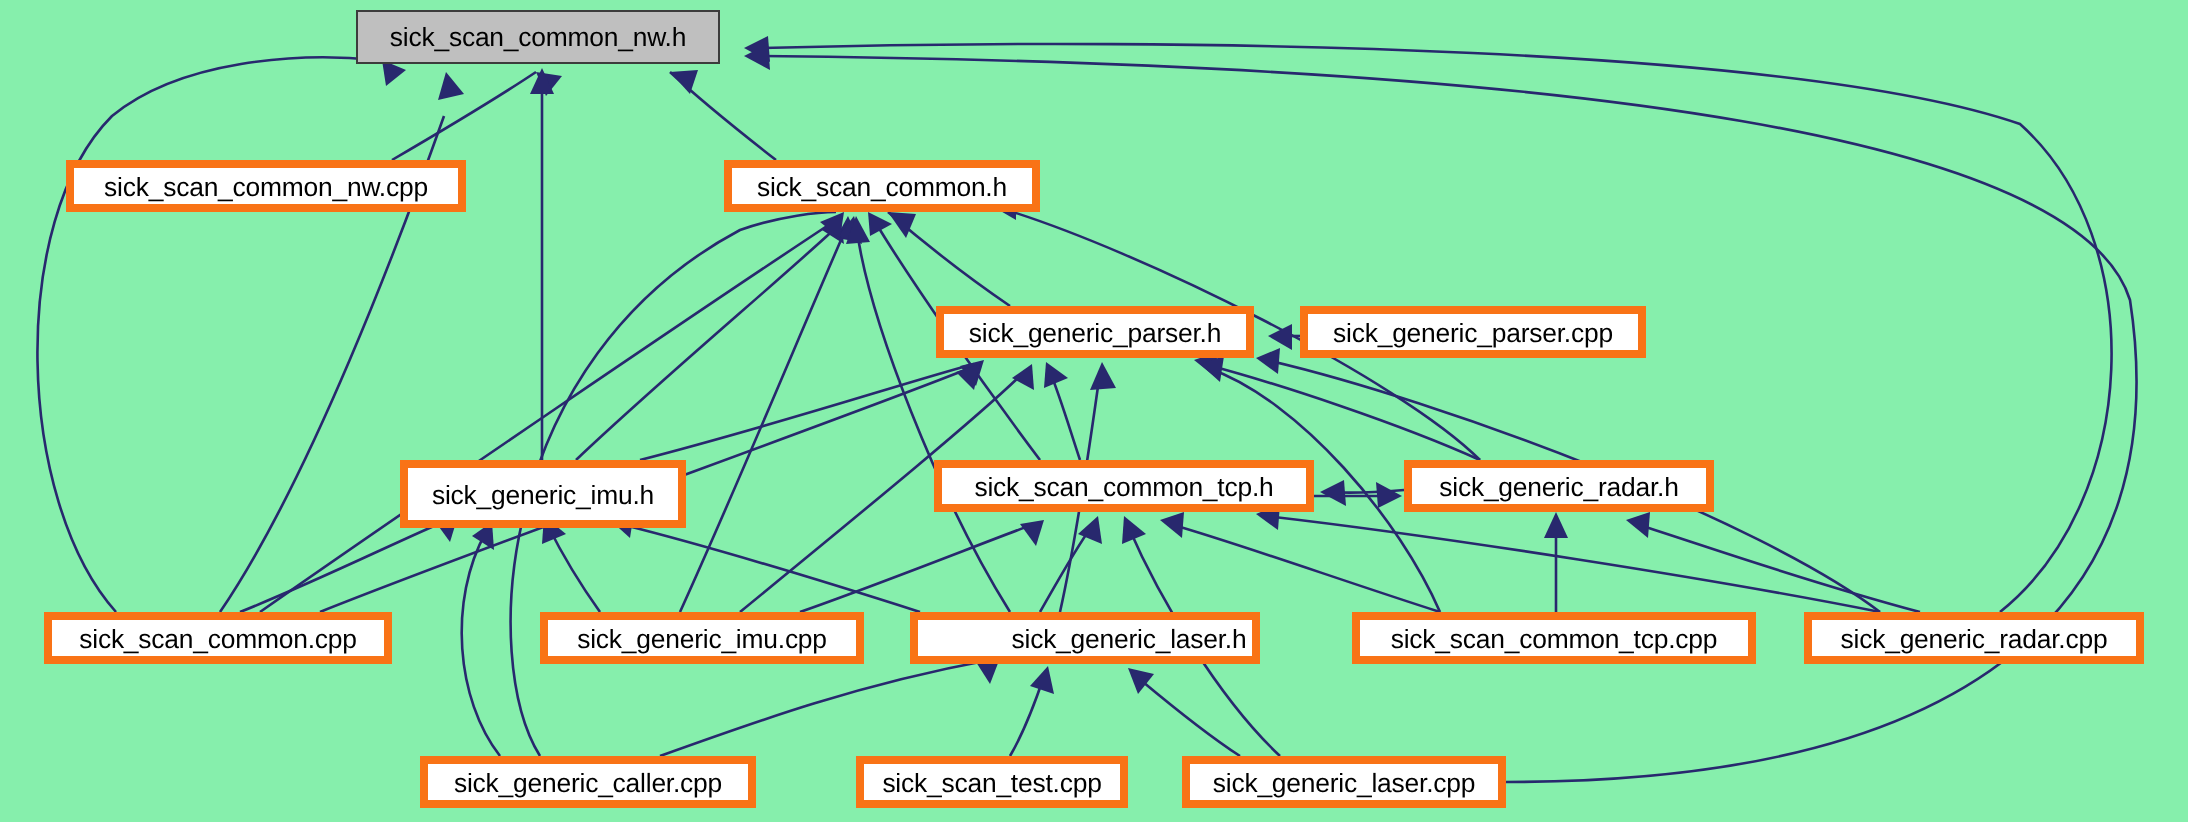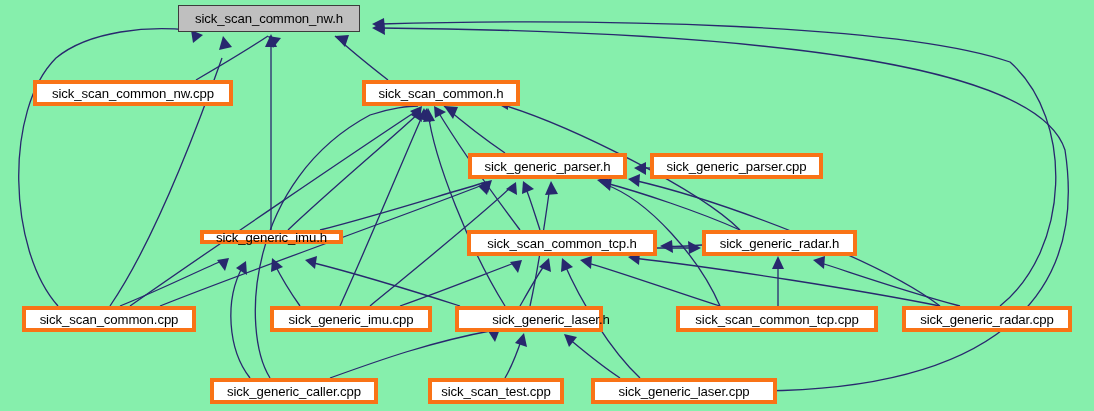--- a/index.html
+++ b/index.html
@@ -150,47 +150,47 @@
       </div>
       <div class="node-box" style="left: 351px; top: 80px; width: 158px; height: 26px; margin-left: 11px;">
         <span class="node-label">sick_scan_common.h</span>
       </div>
       <div class="node-box" style="left: 468px; top: 153px; width: 159px; height: 26px;">
         <span class="node-label">sick_generic_parser.h</span>
       </div>
       <div class="node-box" style="left: 650px; top: 153px; width: 173px; height: 26px;">
         <span class="node-label">sick_generic_parser.cpp</span>
       </div>
-      <div class="node-box" style="left: 200px; top: 230px; width: 143px; height: 14px;">
+      <div class="node-box" style="left: 200px; top: 230px; width: 143px; height: 34px;">
         <span class="node-label">sick_generic_imu.h</span>
       </div>
       <div class="node-box" style="left: 467px; top: 230px; width: 190px; height: 26px;">
         <span class="node-label">sick_scan_common_tcp.h</span>
       </div>
       <div class="node-box" style="left: 702px; top: 230px; width: 155px; height: 26px;">
         <span class="node-label">sick_generic_radar.h</span>
       </div>
       <div class="node-box" style="left: 22px; top: 306px; width: 174px; height: 26px;">
         <span class="node-label">sick_scan_common.cpp</span>
       </div>
       <div class="node-box" style="left: 270px; top: 306px; width: 162px; height: 26px;">
         <span class="node-label">sick_generic_imu.cpp</span>
       </div>
-      <div class="node-box" style="left: 455px; top: 306px; width: 148px; height: 26px; padding-left: 44px;">
+      <div class="node-box" style="left: 455px; top: 306px; width: 175px; height: 26px; padding-left: 44px;">
         <span class="node-label">sick_generic_laser.h</span>
       </div>
       <div class="node-box" style="left: 676px; top: 306px; width: 202px; height: 26px;">
         <span class="node-label">sick_scan_common_tcp.cpp</span>
       </div>
       <div class="node-box" style="left: 902px; top: 306px; width: 170px; height: 26px; text-align: center;">
         <span class="node-label">sick_generic_radar.cpp</span>
       </div>
       <div class="node-box" style="left: 210px; top: 378px; width: 168px; height: 26px;">
         <span class="node-label">sick_generic_caller.cpp</span>
       </div>
       <div class="node-box" style="left: 428px; top: 378px; width: 136px; height: 26px;">
         <span class="node-label">sick_scan_test.cpp</span>
       </div>
-      <div class="node-box" style="left: 591px; top: 378px; width: 186px; height: 26px;">
+      <div class="node-box" style="left: 591px; top: 378px; width: 162px; height: 26px;">
         <span class="node-label">sick_generic_laser.cpp</span>
       </div>
     </div>
 </div>
 
 </body></html>

